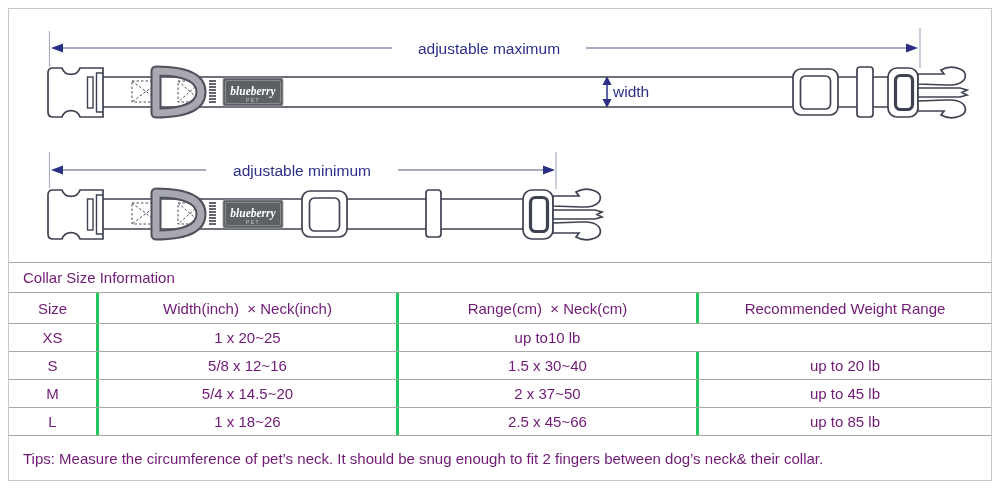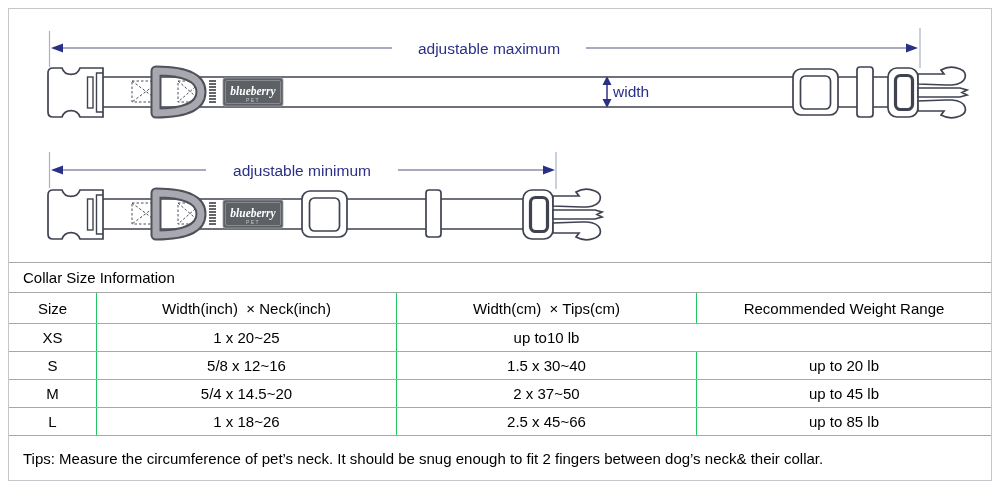--- a/index.html
+++ b/index.html
@@ -1,19 +1,19 @@
 <!DOCTYPE html>
 <html><head>
 <meta charset="utf-8">
 <style>
   * { box-sizing: border-box; }
   html, body { margin: 0; padding: 0; background: #ffffff; }
   #canvas {
     position: relative; width: 1000px; height: 490px; background: #fff;
-    font-family: "Liberation Sans", sans-serif; color: #000000; overflow: hidden; padding-left: 28px;
+    font-family: "Liberation Sans", sans-serif; color: #701a75; overflow: hidden; padding-left: 28px;
   }
   .frame {
     position: absolute; left: 8px; top: 8px; width: 984px; height: 473px;
     border: 1px solid #c6c6cc; background: #fff;
   }
   svg.diagram { position: absolute; left: 0; top: 0; display: block; }
 
   
   .ln    { stroke: #8a90a8; stroke-width: 1.3; fill: none; }
   .tick  { stroke: #aab0c4; stroke-width: 1.2; fill: none; }
@@ -39,21 +39,21 @@
     border-top: 1px solid #a8a8a8; font-size: 15px;
     display: flex; flex-direction: column; justify-content: flex-end;
   }
   .t-title { height: 30px; display: flex; align-items: center; padding-left: 14px;
              border-bottom: 1px solid #a8a8a8; }
   .t-row   { display: grid; grid-template-columns: 87px 300px 300px 1fr;
              border-bottom: 1px solid #a8a8a8; }
   .t-row.header { height: 31px; }
   .t-row.data   { height: 28px; }
   .t-row .cell  { display: flex; align-items: center; justify-content: center; white-space: pre; }
-  .t-row .cell + .cell { border-left: 1px solid #22c55e; }
+  .t-row .cell + .cell { border-left: 3px solid #22c55e; }
   .t-tips { flex: 1; display: flex; align-items: center; padding-left: 14px; }
 </style>
 </head>
 <body>
 
 <div id="canvas">
   <div class="frame">
 
     <svg class="diagram" width="982" height="253" viewBox="9 9 982 253">
 
@@ -159,21 +159,21 @@
       </g>
     </svg>
 
     <div class="size-table">
       <div class="t-title">
         <span>Collar Size Information</span>
       </div>
       <div class="t-row header">
         <div class="cell">Size</div>
         <div class="cell">Width(inch)  × Neck(inch)</div>
-        <div class="cell">Width(cm)  × Tips(cm)</div>
+        <div class="cell">Range(cm)  × Neck(cm)</div>
         <div class="cell">Recommended Weight Range</div>
       </div>
       <div class="t-row data">
         <div class="cell">XS</div>
         <div class="cell">1 x 20~25</div>
         <div class="cell">up to10 lb</div>
       </div>
       <div class="t-row data">
         <div class="cell">S</div>
         <div class="cell">5/8 x 12~16</div>

